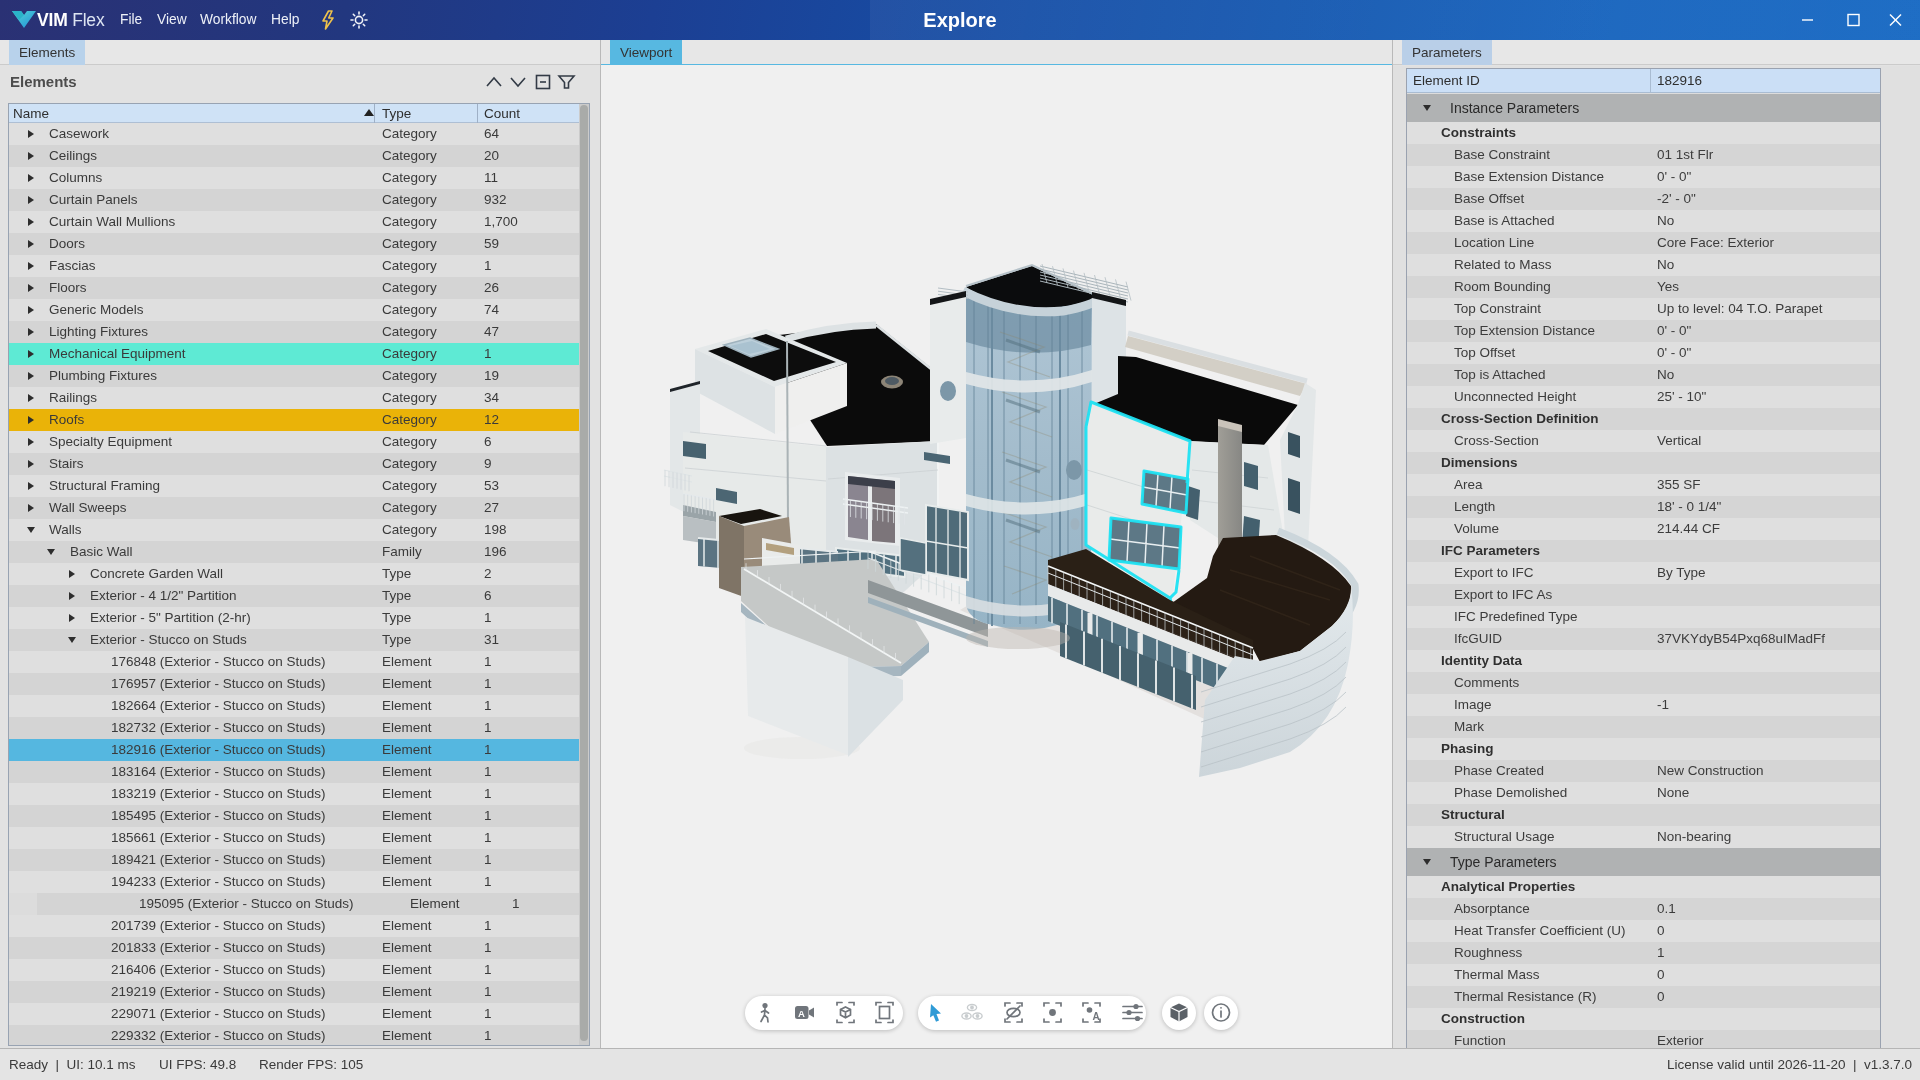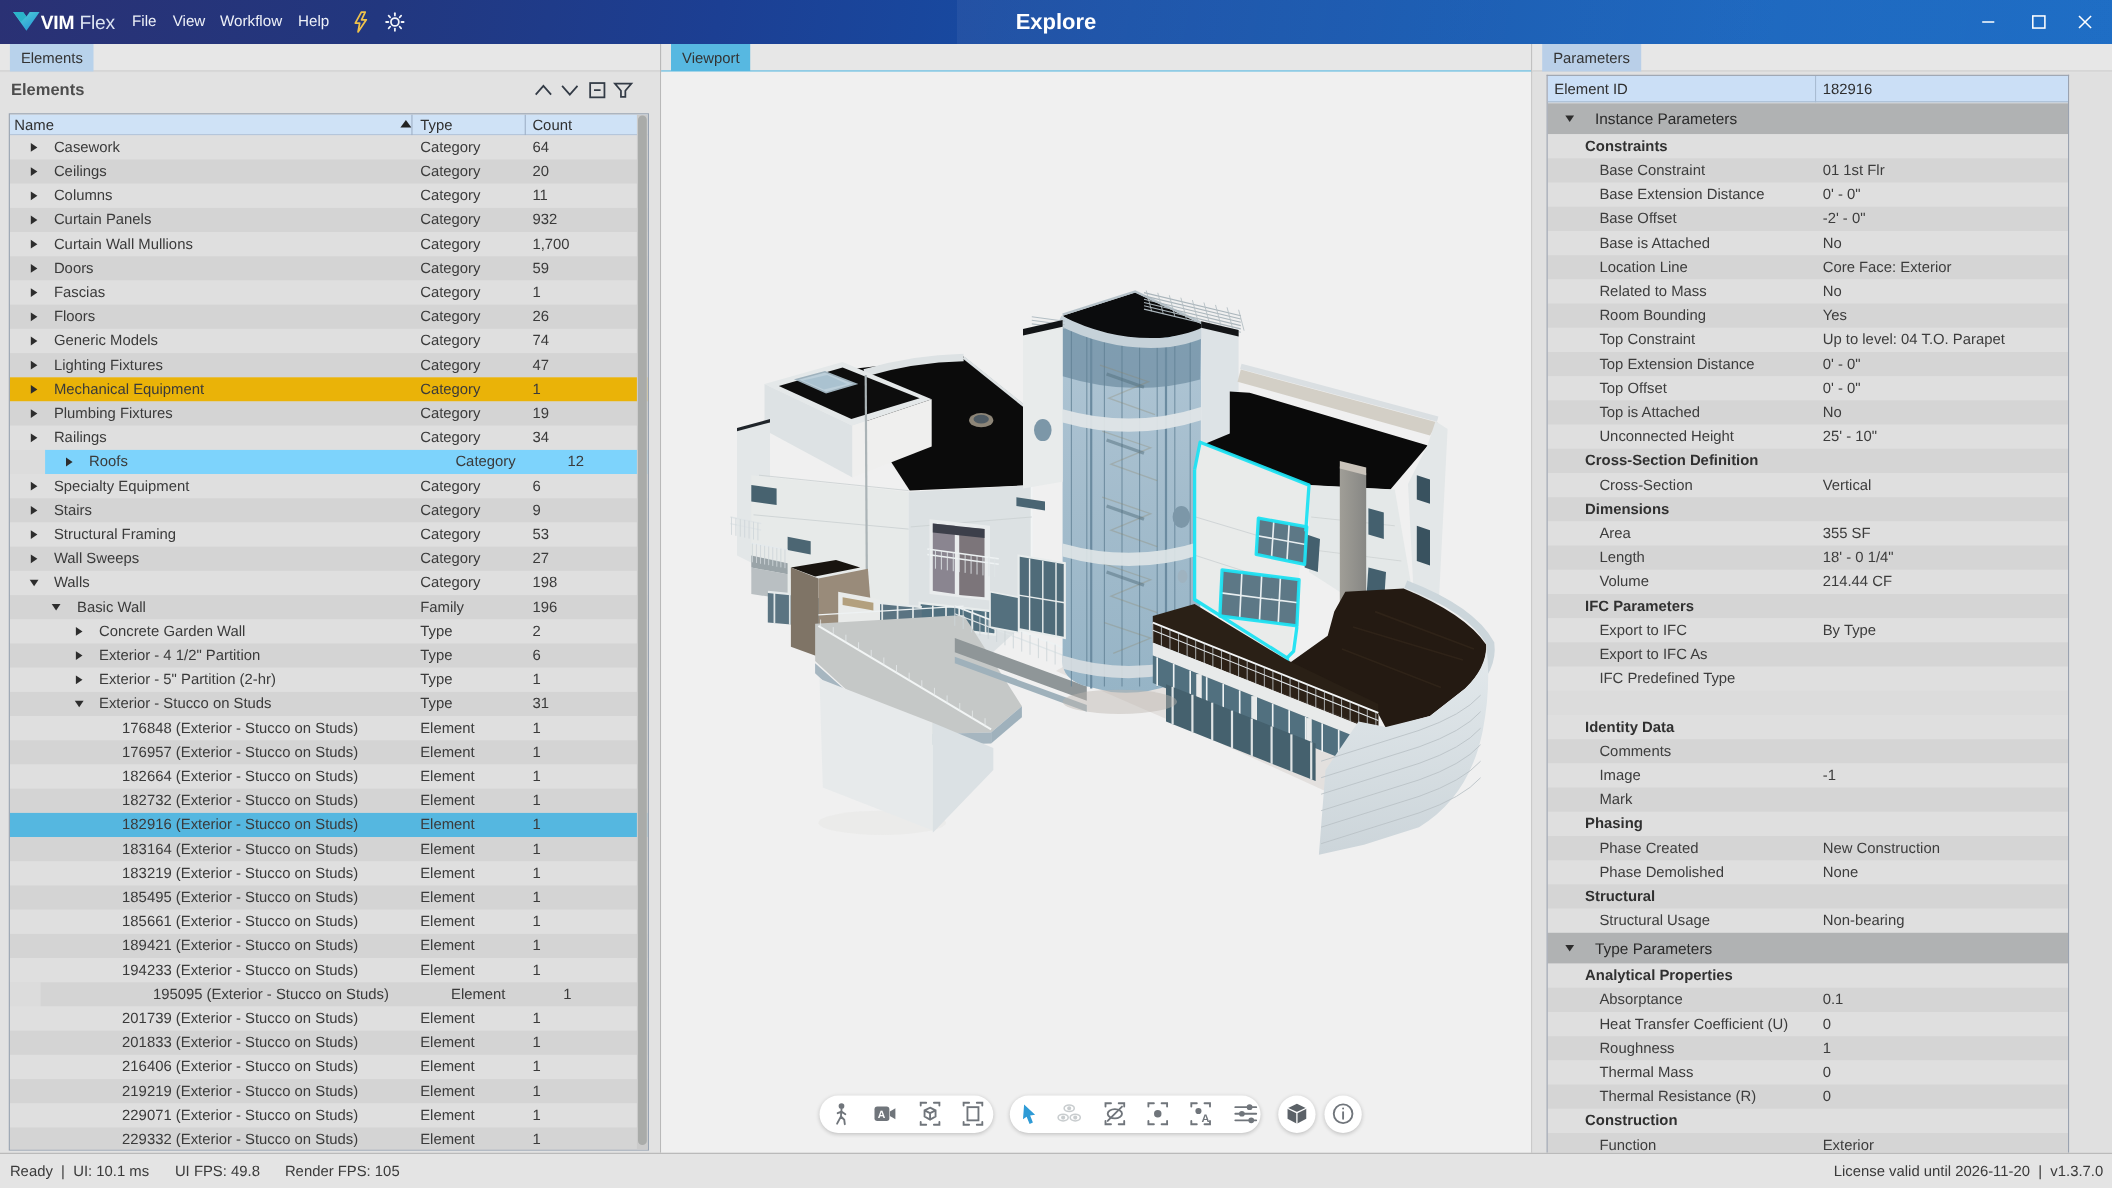--- a/index.html
+++ b/index.html
@@ -141,39 +141,39 @@
       <span class="abs" style="left:40px;">Generic Models</span>
       <span class="cellT">Category</span>
       <span class="cellC">74</span>
     </div>
     <div class="trow" style="top:217px;background:#d4d4d4;">
       <span class="tri-r" style="left:19px;"></span>
       <span class="abs" style="left:40px;">Lighting Fixtures</span>
       <span class="cellT">Category</span>
       <span class="cellC">47</span>
     </div>
-    <div class="trow" style="top:239px;background:#eab308;text-align:center;">
+    <div class="trow" style="top:239px;background:#5eead4;text-align:center;">
       <span class="tri-r" style="left:19px;"></span>
       <span class="abs" style="left:40px;">Mechanical Equipment</span>
       <span class="cellT">Category</span>
       <span class="cellC">1</span>
     </div>
     <div class="trow" style="top:261px;background:#d4d4d4;">
       <span class="tri-r" style="left:19px;"></span>
       <span class="abs" style="left:40px;">Plumbing Fixtures</span>
       <span class="cellT">Category</span>
       <span class="cellC">19</span>
     </div>
     <div class="trow" style="top:283px;background:#dfdfdf;">
       <span class="tri-r" style="left:19px;"></span>
       <span class="abs" style="left:40px;">Railings</span>
       <span class="cellT">Category</span>
       <span class="cellC">34</span>
     </div>
-    <div class="trow" style="top:305px;background:#7dd3fc;margin-left:32px;">
+    <div class="trow" style="top:305px;background:#eab308;">
       <span class="tri-r" style="left:19px;"></span>
       <span class="abs" style="left:40px;">Roofs</span>
       <span class="cellT">Category</span>
       <span class="cellC">12</span>
     </div>
     <div class="trow" style="top:327px;background:#dfdfdf;">
       <span class="tri-r" style="left:19px;"></span>
       <span class="abs" style="left:40px;">Specialty Equipment</span>
       <span class="cellT">Category</span>
       <span class="cellC">6</span>
@@ -789,20 +789,24 @@
       <span class="pval">By Type</span>
     </div>
     <div class="prow" style="top:515px;background:#d5d5d5;">
       <span class="abs" style="left:47px;">Export to IFC As</span>
       <span class="pval"></span>
     </div>
     <div class="prow" style="top:537px;background:#dfdfdf;">
       <span class="abs" style="left:47px;">IFC Predefined Type</span>
       <span class="pval"></span>
     </div>
+    <div class="prow" style="top:559px;background:#d5d5d5;">
+      <span class="abs" style="left:47px;">IfcGUID</span>
+      <span class="pval">37VKYdyB54Pxq68uIMadFf</span>
+    </div>
     <div class="prow" style="top:581px;background:#dfdfdf;">
       <span class="abs" style="left:34px;font-weight:bold;color:#303030;">Identity Data</span>
     </div>
     <div class="prow" style="top:603px;background:#d5d5d5;">
       <span class="abs" style="left:47px;">Comments</span>
       <span class="pval"></span>
     </div>
     <div class="prow" style="top:625px;background:#dfdfdf;">
       <span class="abs" style="left:47px;">Image</span>
       <span class="pval">-1</span>

